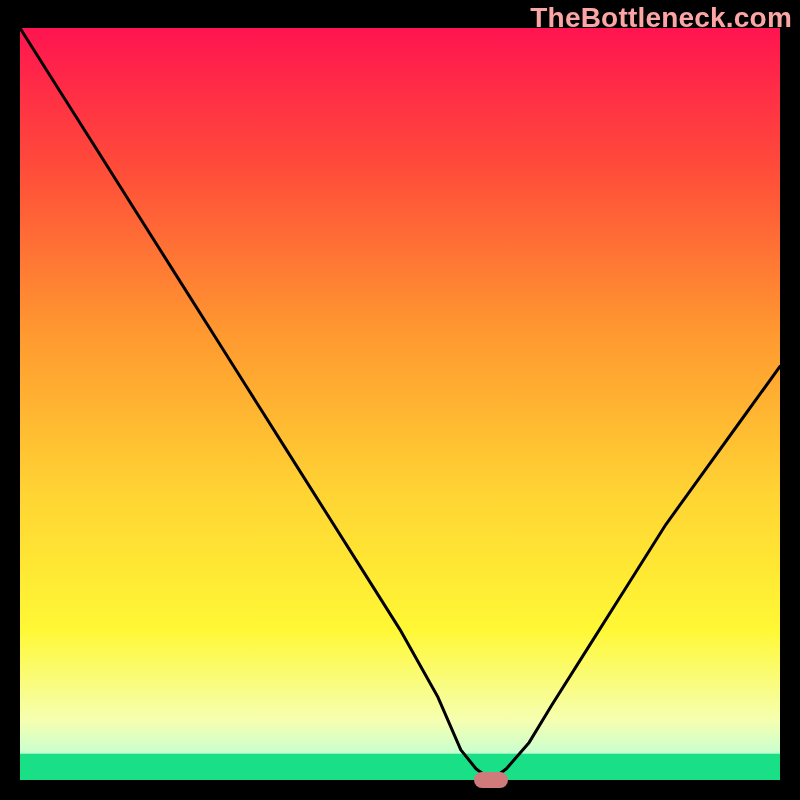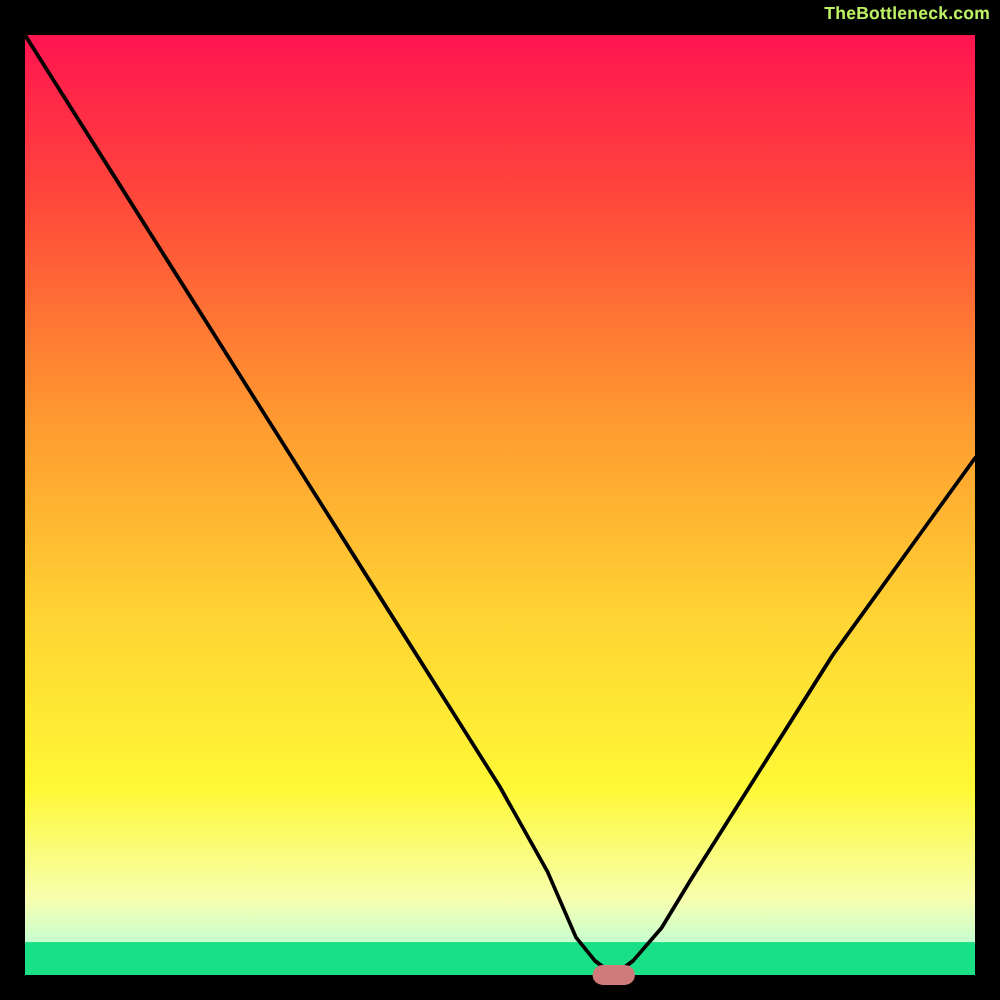--- a/index.html
+++ b/index.html
@@ -14,22 +14,22 @@
   .outer {
     position: relative;
     width: 800px;
     height: 800px;
     background: #000;
   }
   .watermark {
     position: absolute;
     top: 2px;
     right: 8px;
-    color: #bef264;
-    font-size: 14px;
+    color: #fca5a5;
+    font-size: 28px;
     font-weight: 600;
     letter-spacing: 0.2px;
     z-index: 10;
   }
   .plot {
     position: absolute;
     left: 20px;
     top: 28px;
     width: 760px;
     height: 752px;

